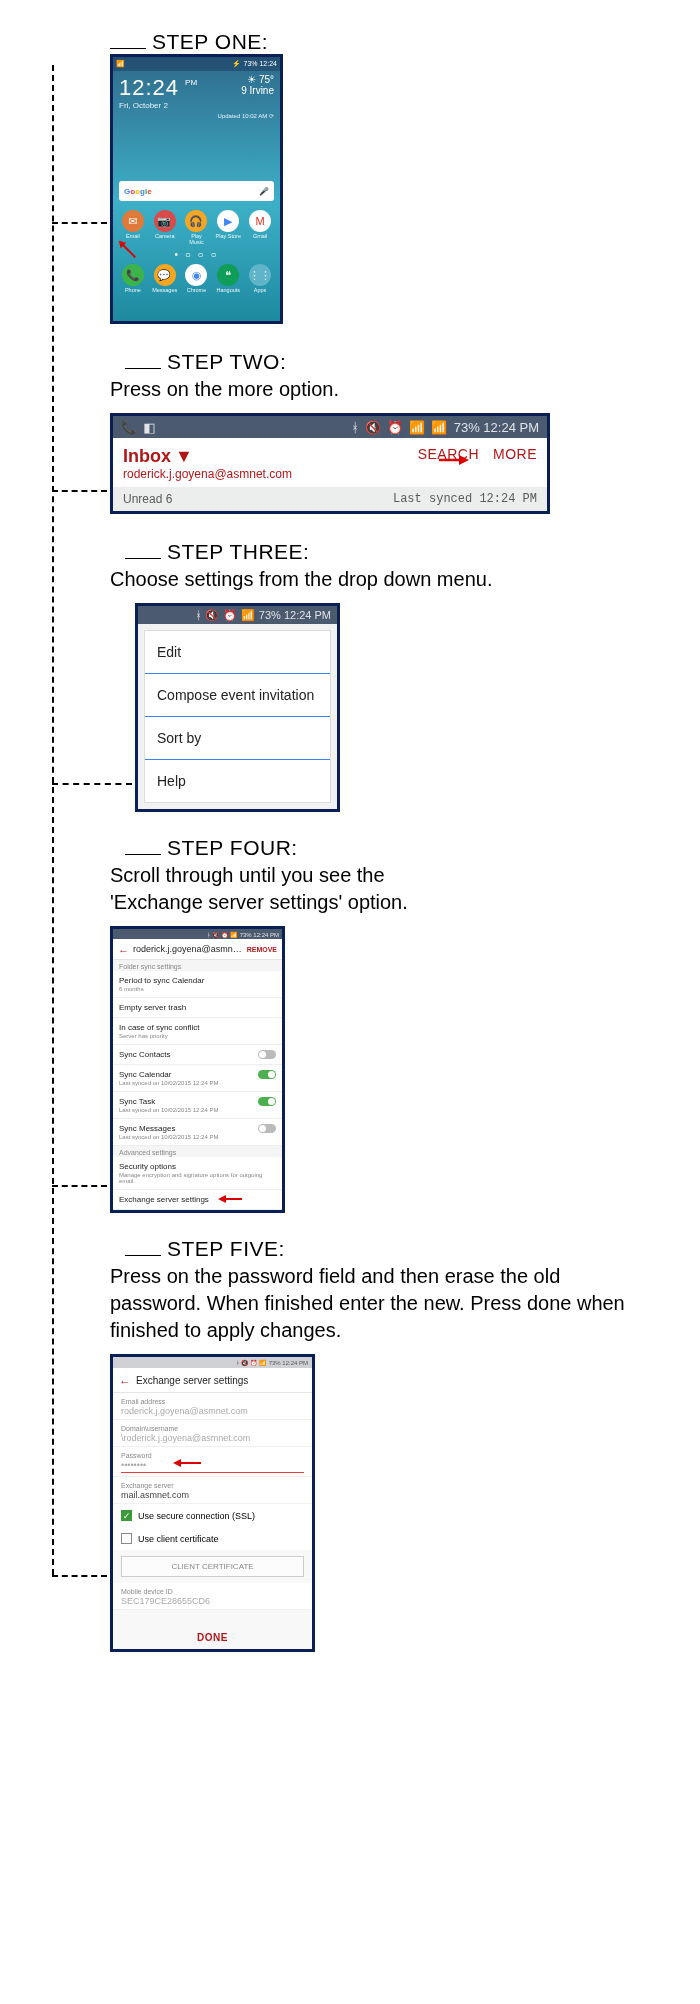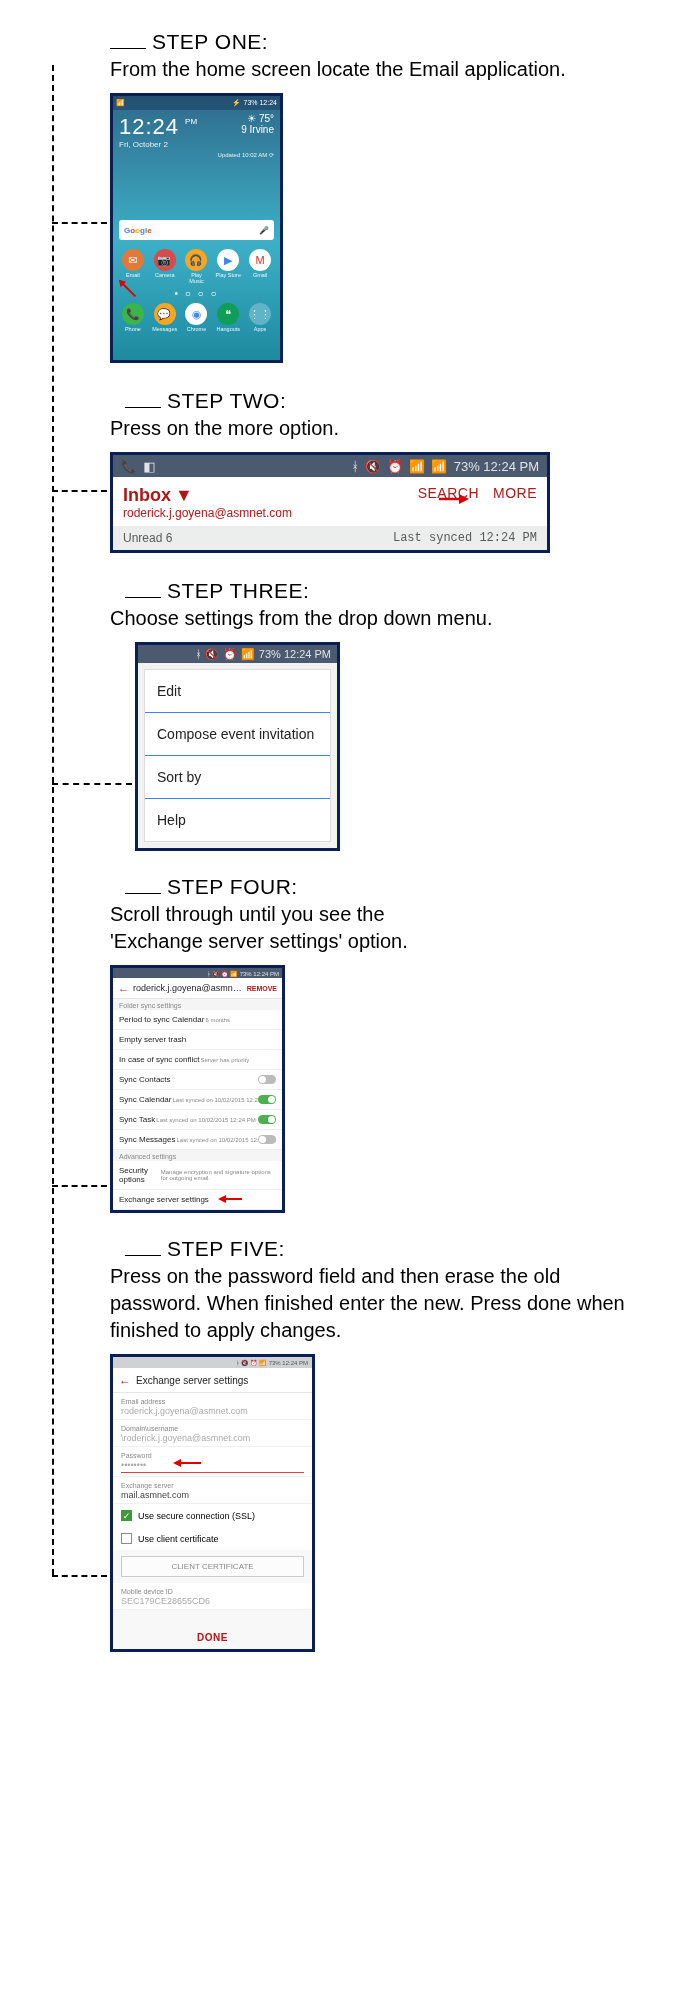--- a/index.html
+++ b/index.html
@@ -61,21 +61,21 @@
   .s3-item { padding:13px 12px; font-size:14px; color:#222; border-bottom:1px solid #3b82f6; position:relative;}
   .s3-item:last-child { border-bottom:none; }
 
   
   .step4-phone { width:175px; border:3px solid #0a1f54; background:#f5f5f5; display:flex; flex-direction:column; margin-left:0; position:relative; font-size:8px;}
   .s4-status { height:10px; background:#4b5a6f; color:#e0e3e8; font-size:6px; display:flex; align-items:center; justify-content:flex-end; padding:0 3px; gap:2px;}
   .s4-titlebar { background:#fff; display:flex; align-items:center; padding:4px 5px; gap:4px; border-bottom:1px solid #e5e5e5;}
   .s4-titlebar .back { color:#b01818; font-size:11px; }
   .s4-titlebar .title { font-size:9px; color:#222; flex:1; white-space:nowrap; overflow:hidden; text-overflow:ellipsis;}
   .s4-titlebar .remove { color:#b01818; font-size:7px; font-weight:bold;}
-  .s4-row { background:#fff; padding:5px 6px; border-bottom:1px solid #eee; display:flex; flex-direction:row; gap:1px; position:relative;align-items:center;}
+  .s4-row { background:#fff; padding:5px 6px; border-bottom:1px solid #eee; display:flex; flex-direction:column; gap:1px; position:relative;}
   .s4-row .t { color:#222; }
   .s4-row .s { color:#888; font-size:6px; }
   .s4-sect { color:#888; font-size:7px; padding:3px 6px 1px; }
   .s4-toggle { position:absolute; right:6px; top:5px; width:18px; height:9px; border-radius:5px; background:#4CAF50; }
   .s4-toggle::after { content:''; position:absolute; right:1px; top:1px; width:7px; height:7px; background:#fff; border-radius:50%; }
   .s4-toggle.off { background:#bbb; }
   .s4-toggle.off::after { left:1px; right:auto; }
   .s4-arrow { position:absolute; right:4px; bottom:4px; pointer-events:none;}
 
   
@@ -108,21 +108,20 @@
   <div class="dash-h" style="top:490px; width:55px;"></div>
   <div class="dash-h" style="top:783px; width:80px;"></div>
   <div class="dash-h" style="top:1185px; width:55px;"></div>
   <div class="dash-h" style="top:1575px; width:55px;"></div>
 
   <div class="step-block">
     <div class="step-header" style="margin-left:40px">
       <span class="uline"></span>
         <span class="label">STEP ONE:</span>
     </div>
-    <div class="step-desc" style="margin-left:40px">From the home screen locate the Email application.</div>
 
     <div class="step1-phone" style="margin-left:40px">
       <div class="s1-status">
         <span>📶</span>
         <span>⚡ 73% 12:24</span>
       </div>
       <div class="s1-clock">
         <span class="time">12:24</span>
         <span class="ampm">PM</span>
         <div class="wx">

